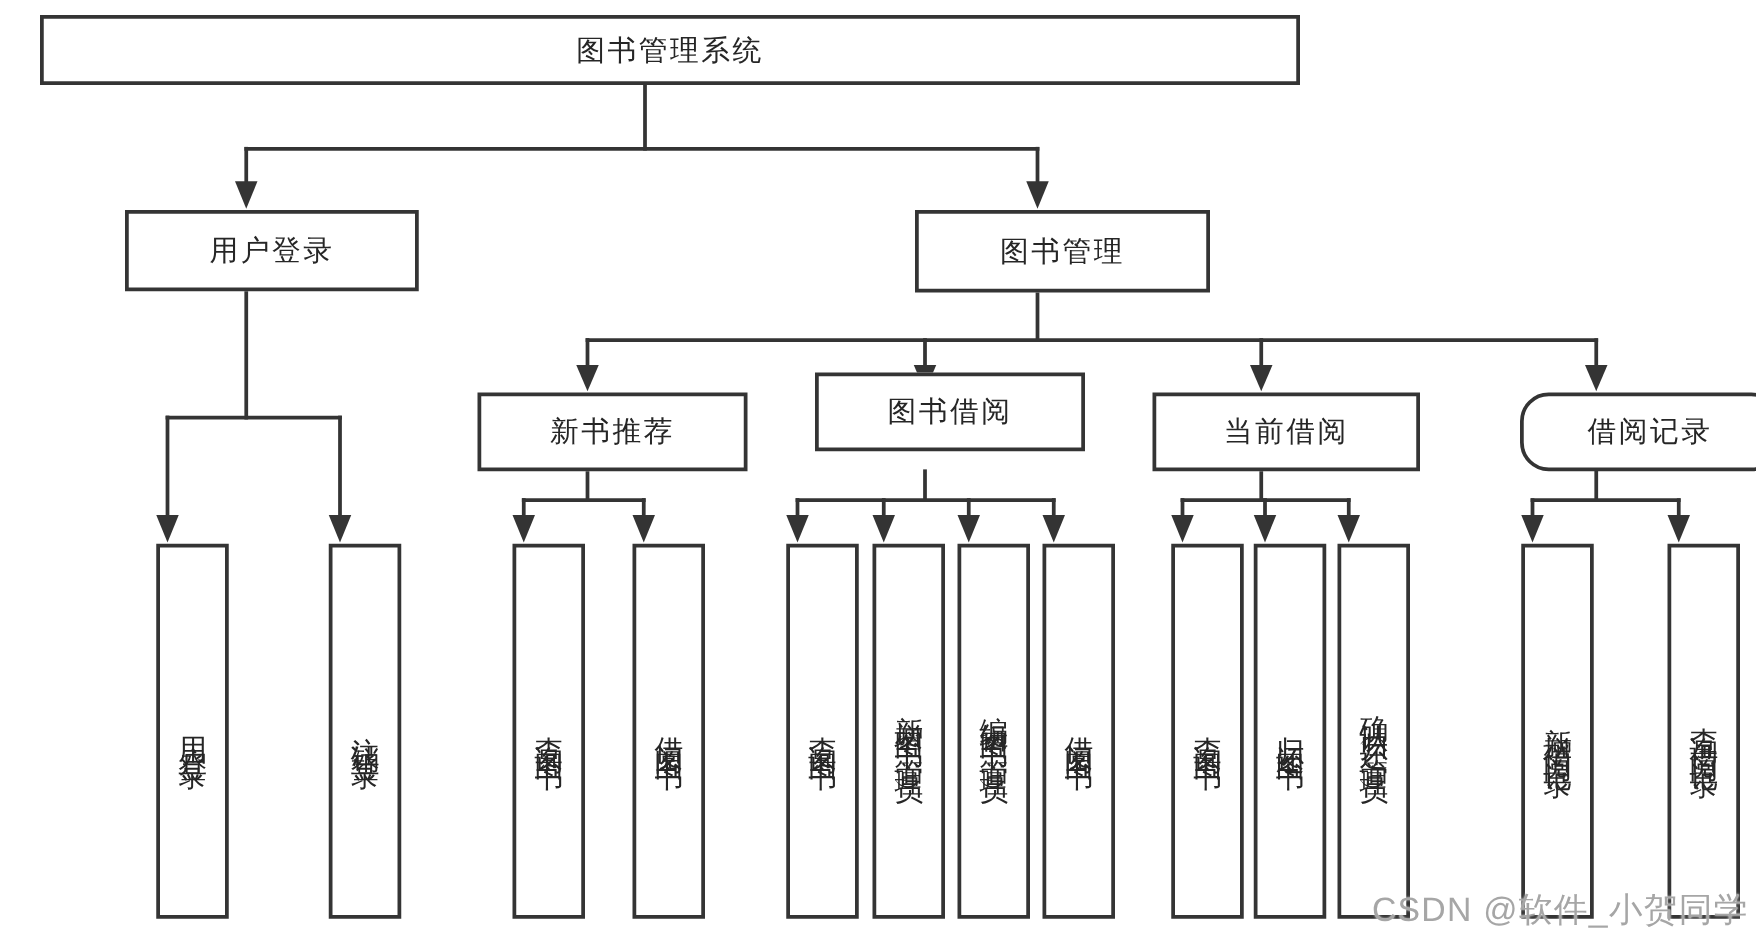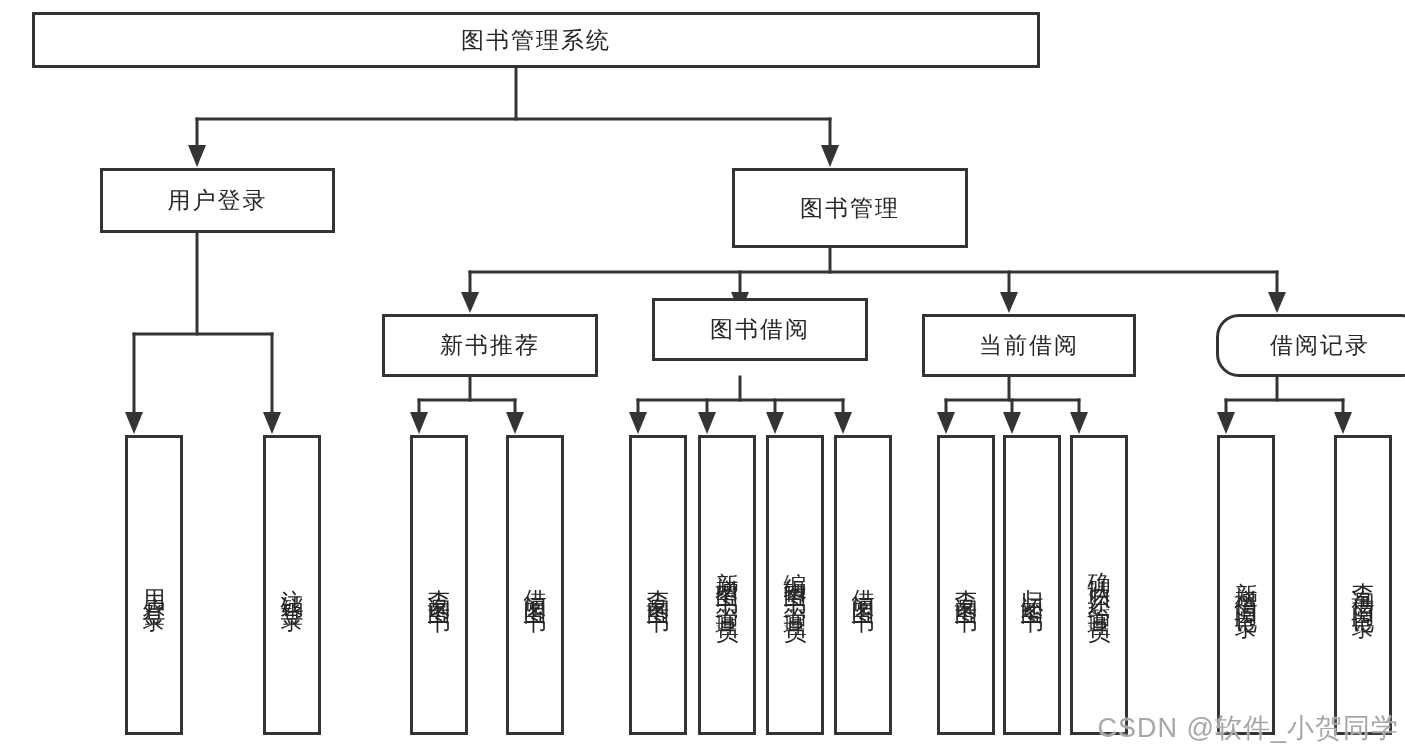--- a/index.html
+++ b/index.html
@@ -42,21 +42,21 @@
     writing-mode: vertical-rl;
     text-orientation: mixed;
     font-size: 23px;
     letter-spacing: 7px;
     line-height: 1;
     white-space: normal;
   }
   
   .n-root { left: 12px;   top: 12px;  width: 1008px; height: 56px; }
   .n-l2a  { left: 80px;   top: 168px; width: 235px;  height: 65px; }
-  .n-l2b  { left: 712px;  top: 168px; width: 236px;  height: 80px; }
+  .n-l2b  { left: 712px;  top: 168px; width: 236px;  height: 66px; }
   .n-g0   { left: 362px;  top: 314px; width: 216px;  height: 63px; }
   .n-g1   { left: 632px;  top: 298px; width: 216px;  height: 63px; }
   .n-g2   { left: 902px;  top: 314px; width: 214px;  height: 63px; align-items: center; }
   .n-g3   { left: 1196px; top: 314px; width: 208px;  height: 63px; border-radius: 23px; }
   .leaf   { top: 435px; width: 58px; height: 300px; }
   .n-a0 { left: 105px; }  .n-a1 { left: 243px; }
   .n-b0 { left: 390px; }  .n-b1 { left: 486px; }
   .n-c0 { left: 609px; }  .n-c1 { left: 678px; }  .n-c2 { left: 746px; }  .n-c3 { left: 814px; }
   .n-d0 { left: 917px; }  .n-d1 { left: 983px; }  .n-d2 { left: 1050px; }
   .n-e0 { left: 1197px; } .n-e1 { left: 1314px; }

